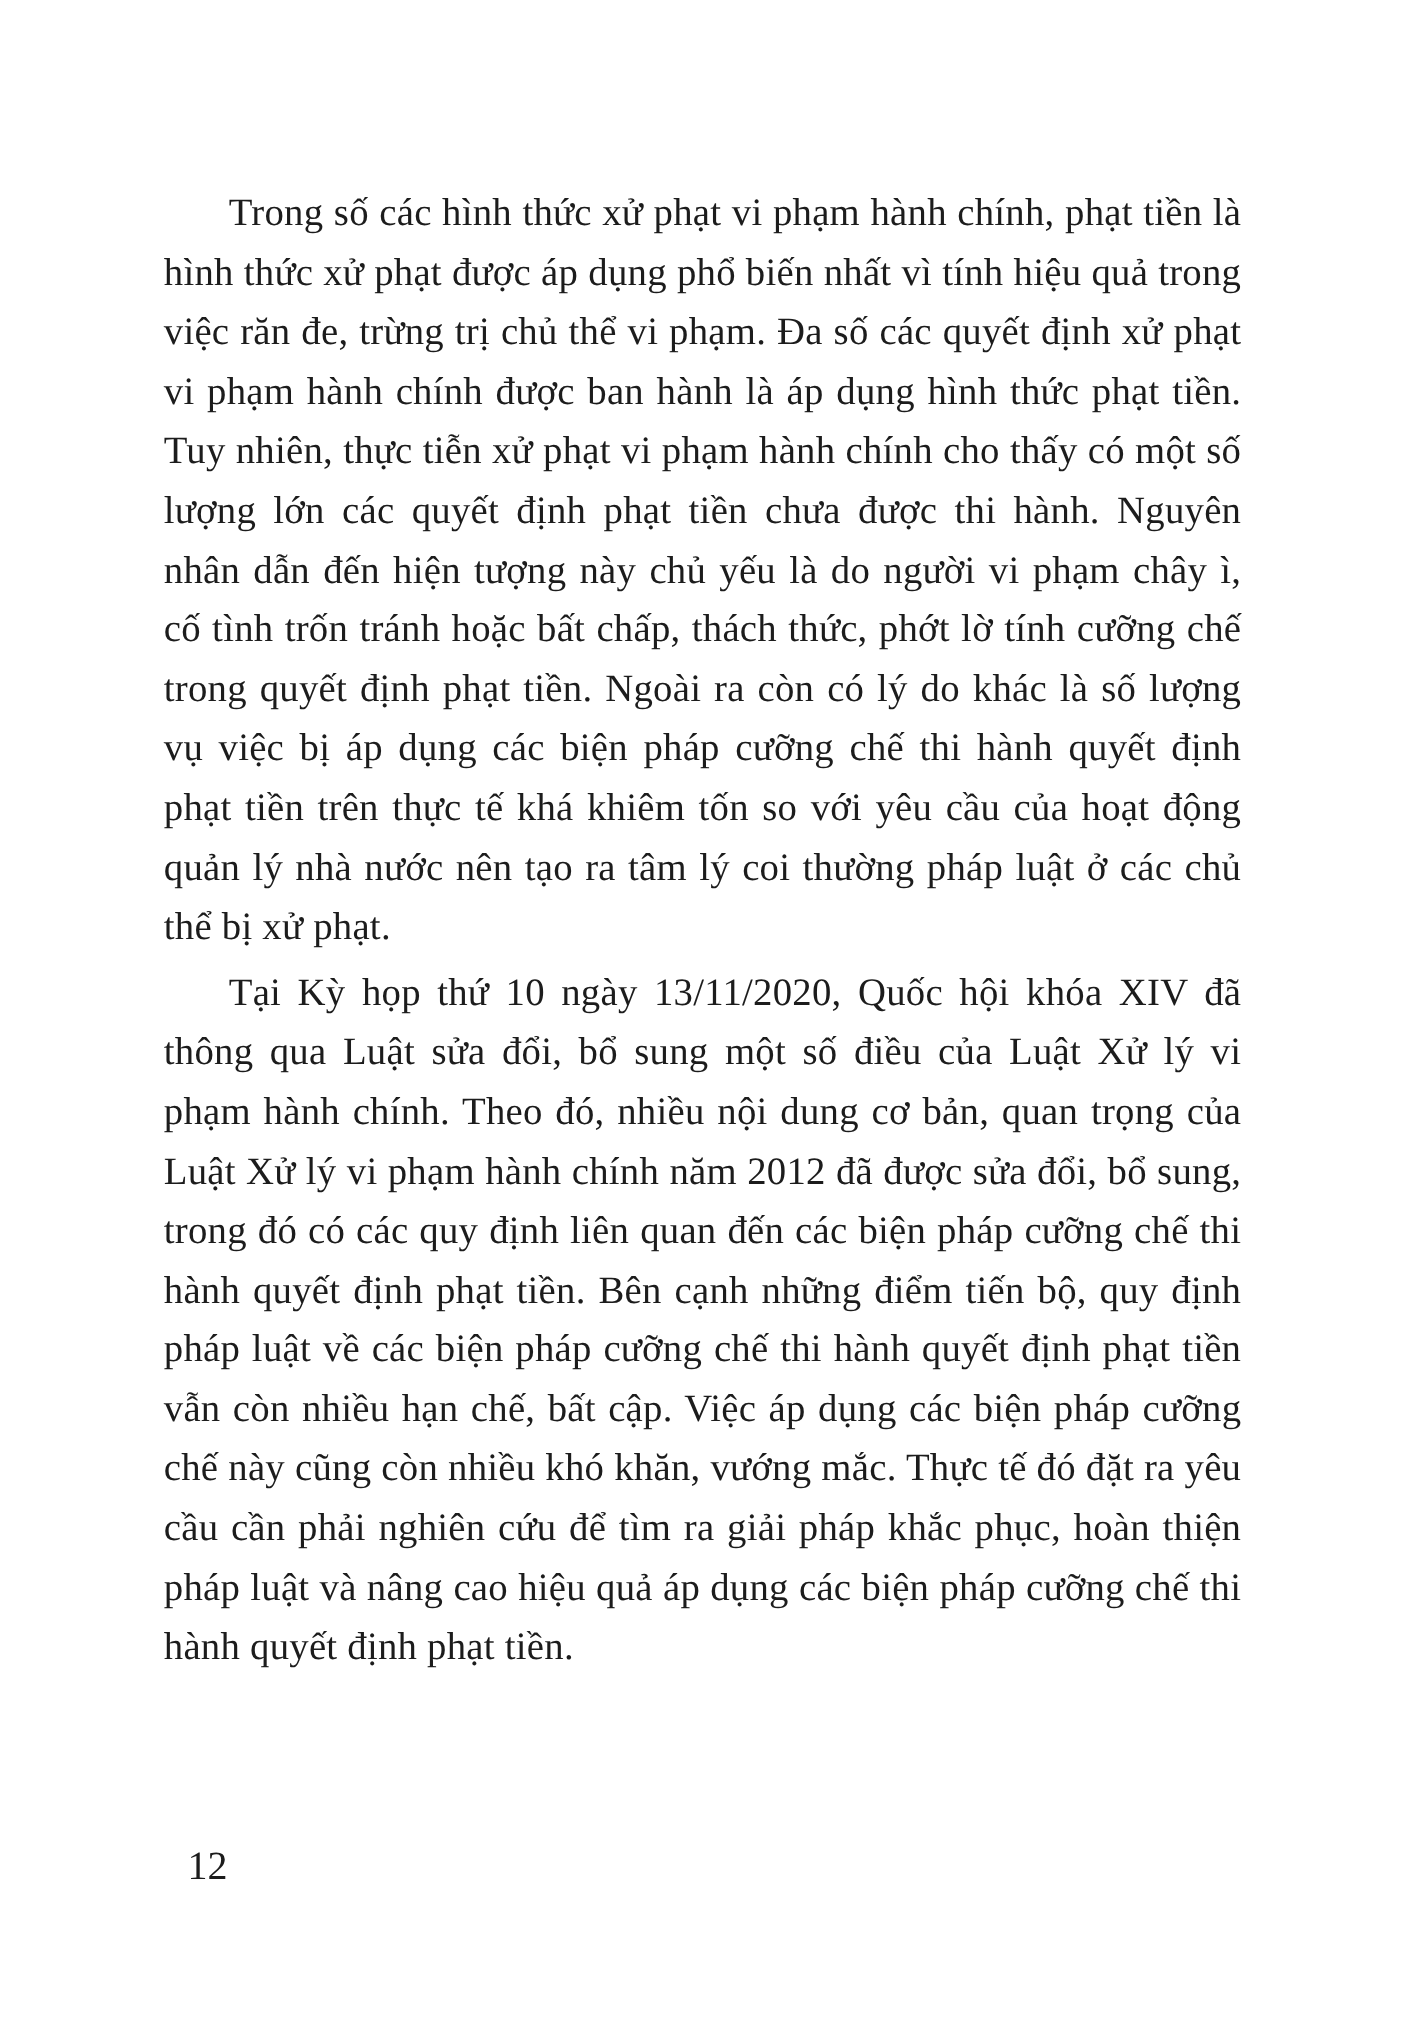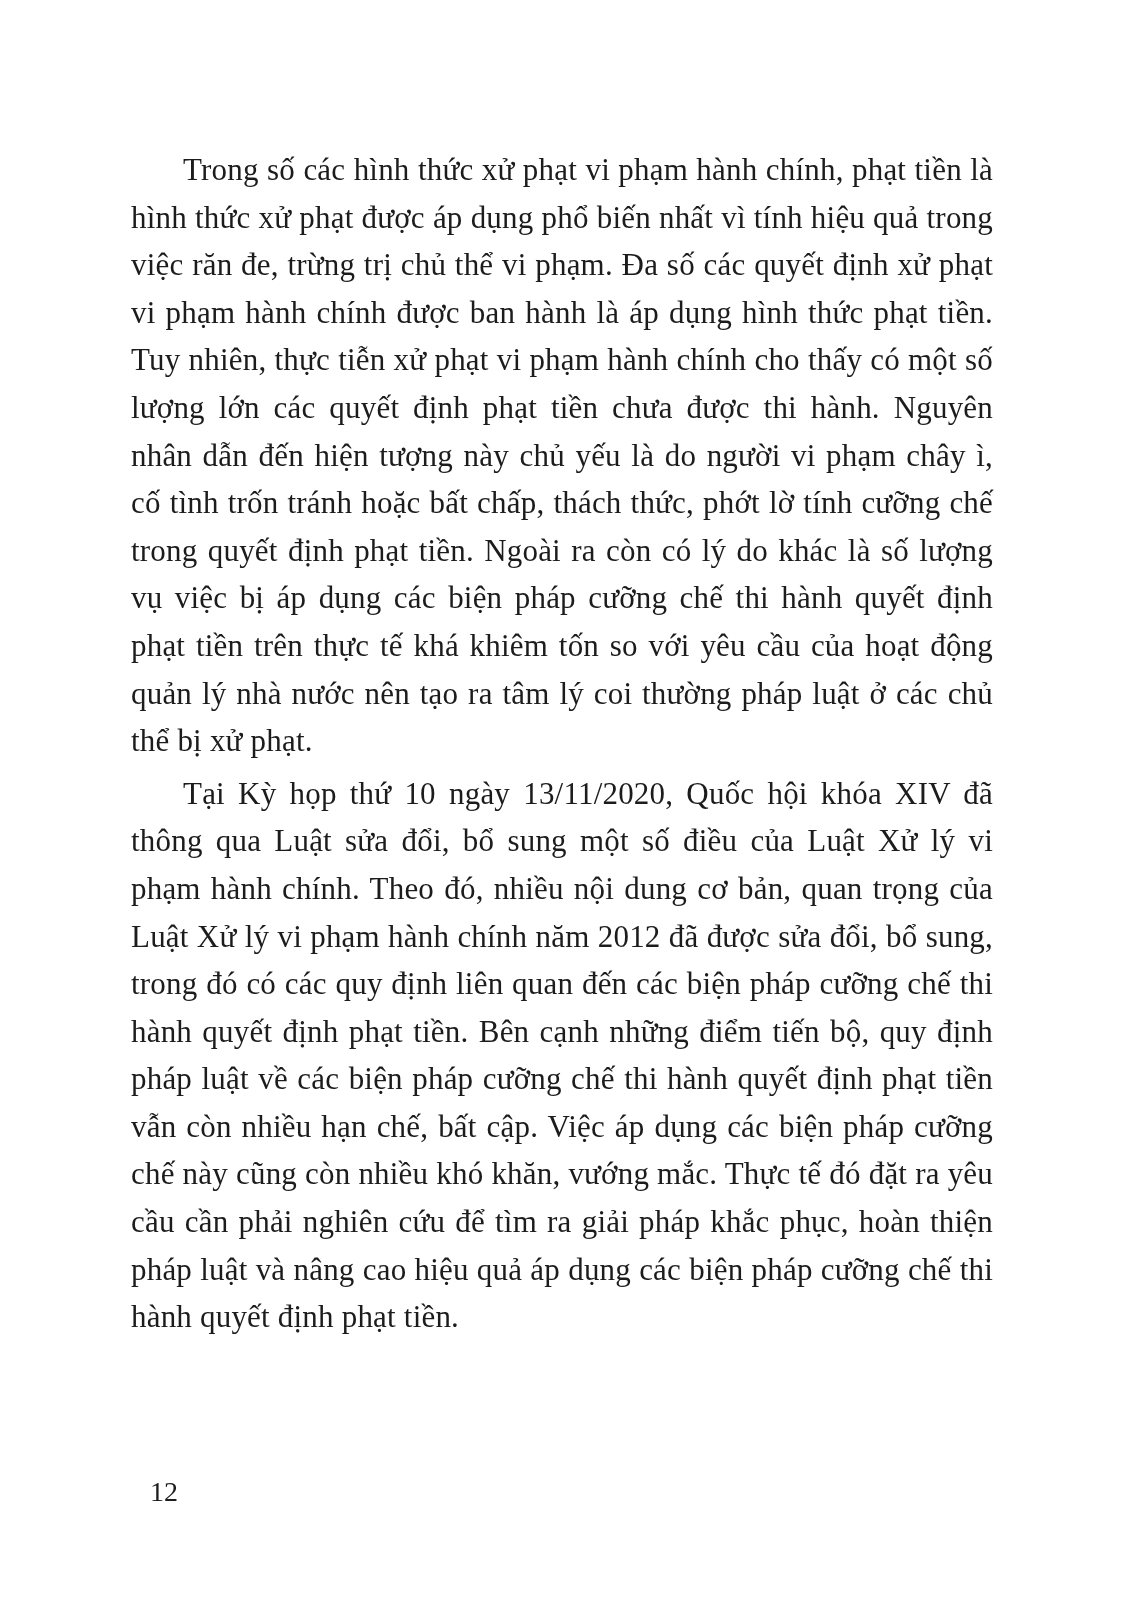--- a/index.html
+++ b/index.html
@@ -34,21 +34,21 @@
     margin: 0;
     text-indent: 52px;
   }
   .text-block p + p {
     margin-top: 5px;
   }
   .page-number {
     position: absolute;
     left: 150px;
     top: 1472px;
-    font-size: 28px;
+    font-size: 32px;
     line-height: 40px;
     color: #1c1c1c;
   }
 </style>
 </head>
 <body>
 
 <div class="page">
   <div class="text-block">
     <p>Trong số các hình thức xử phạt vi phạm hành chính, phạt tiền là hình thức xử phạt được áp dụng phổ biến nhất vì tính hiệu quả trong việc răn đe, trừng trị chủ thể vi phạm. Đa số các quyết định xử phạt vi phạm hành chính được ban hành là áp dụng hình thức phạt tiền. Tuy nhiên, thực tiễn xử phạt vi phạm hành chính cho thấy có một số lượng lớn các quyết định phạt tiền chưa được thi hành. Nguyên nhân dẫn đến hiện tượng này chủ yếu là do người vi phạm chây ì, cố tình trốn tránh hoặc bất chấp, thách thức, phớt lờ tính cưỡng chế trong quyết định phạt tiền. Ngoài ra còn có lý do khác là số lượng vụ việc bị áp dụng các biện pháp cưỡng chế thi hành quyết định phạt tiền trên thực tế khá khiêm tốn so với yêu cầu của hoạt động quản lý nhà nước nên tạo ra tâm lý coi thường pháp luật ở các chủ thể bị xử phạt.</p>

